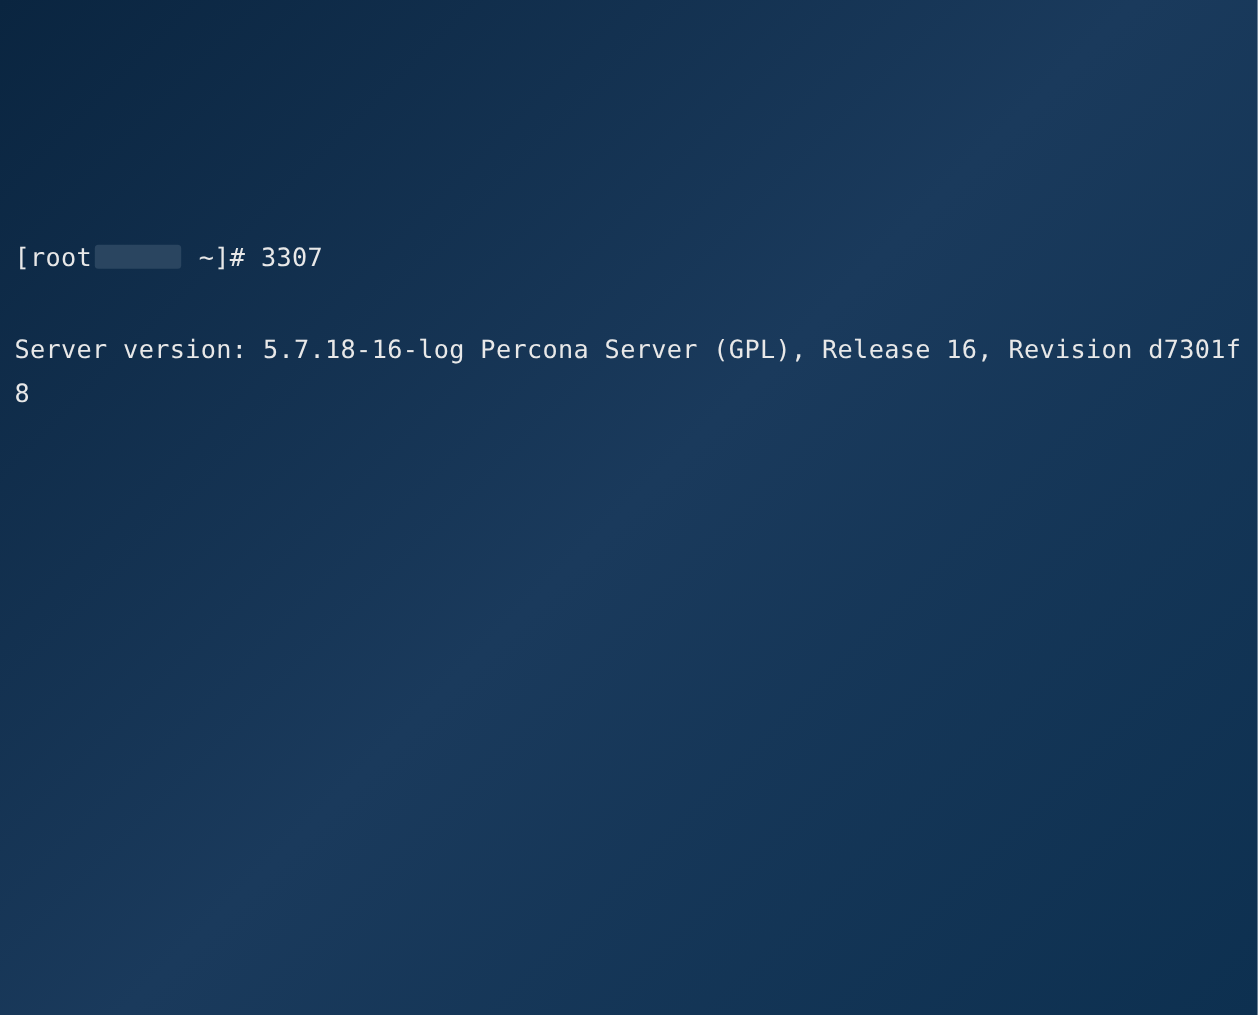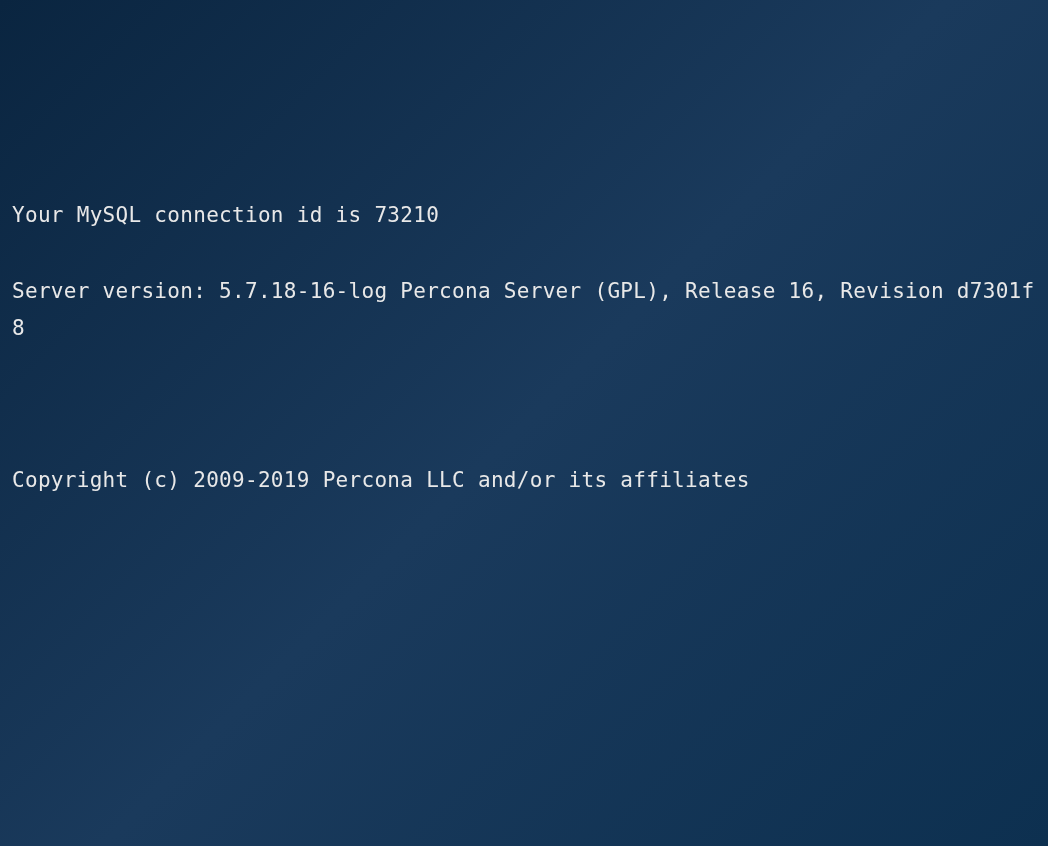--- a/index.html
+++ b/index.html
@@ -39,24 +39,23 @@
       position: relative;
       top: -2px;
     }
   </style>
 </head>
 <body>
 
 
 
 <div class="terminal">
-<span class="line">Your MySQL connection id is 73210</span>
+<span class="line"><span>[root</span><span class="redacted"></span><span> ~]# </span><span>3307</span></span>
 <span class="line">Server version: 5.7.18-16-log Percona Server (GPL), Release 16, Revision d7301f8</span>
 <span class="line"> </span>
-<span class="line">Copyright (c) 2009-2019 Percona LLC and/or its affiliates</span>
 
 
 
 
 
 
 
 
 
 

